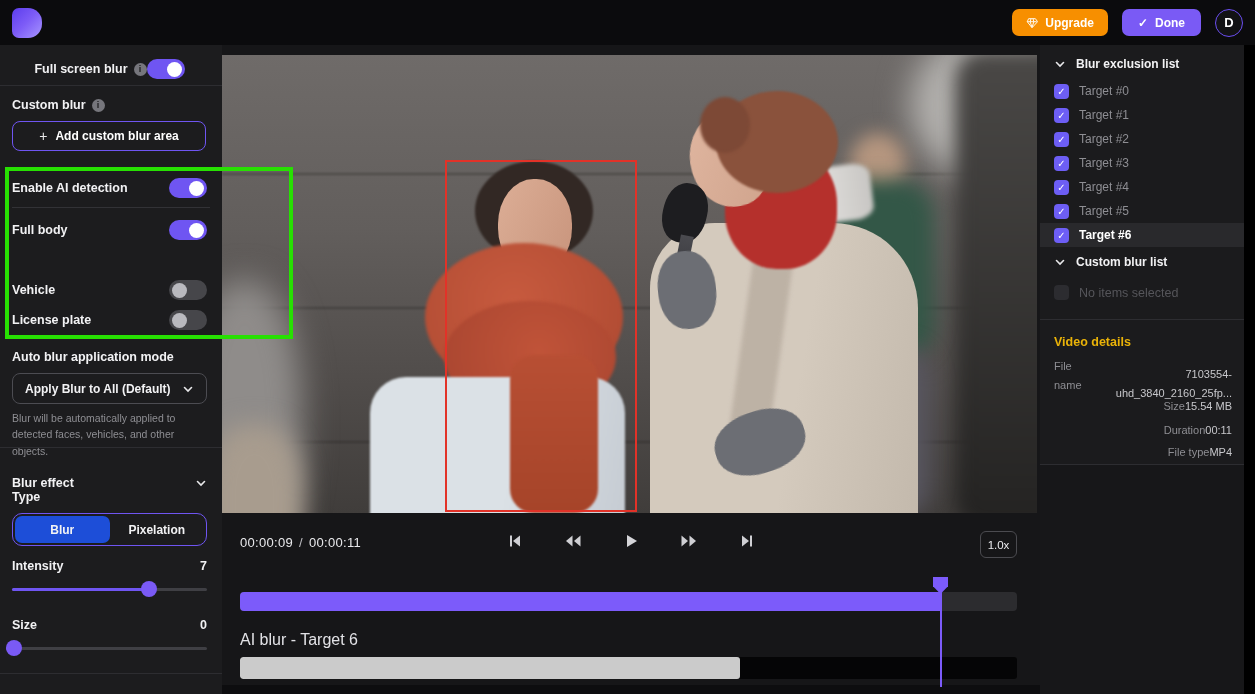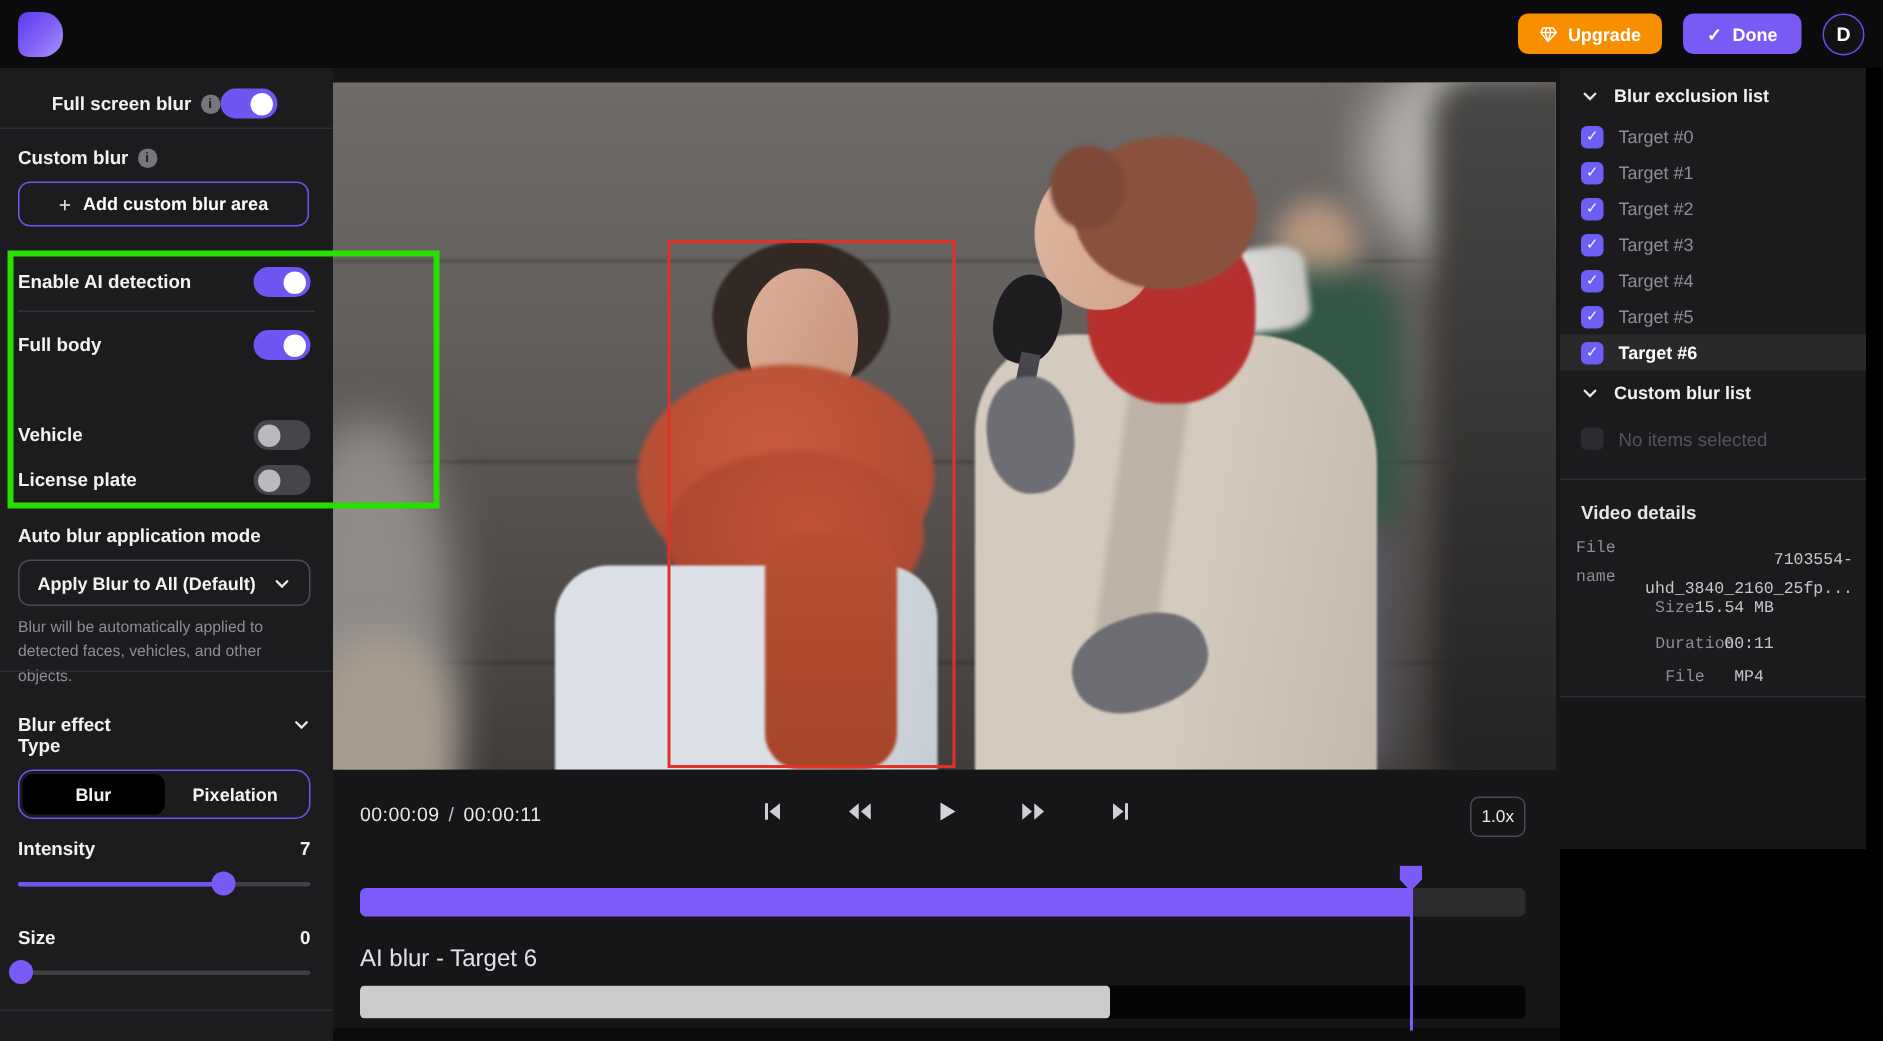--- a/index.html
+++ b/index.html
@@ -45,21 +45,21 @@
     border-radius:8px; display:flex; align-items:center; justify-content:space-between; padding:0 12px;
     color:#f2f2f4; font-size:12px; font-weight:bold; cursor:pointer; background:#1c1c1e; }
   .help-text { position:absolute; left:12px; right:13px; top:365px; color:#8e8e93; font-size:10.5px; line-height:1.55; }
 
   .chev { width:12px; height:12px; flex:none; }
 
   .segmented { position:absolute; left:12px; right:15px; top:468px; height:33px; border:1.5px solid #6f55f2;
     border-radius:10px; display:flex; padding:2px; background:#1c1c1e; }
   .seg-opt { flex:1; display:flex; align-items:center; justify-content:center; font-size:12px; font-weight:bold;
     color:#f2f2f4; border-radius:7px; cursor:pointer; }
-  .seg-opt.selected { background:#000000; }
+  .seg-opt.selected { background:#1d4ed8; }
 
   .slider { position:absolute; left:12px; right:15px; height:16px; }
   .slider .track { position:absolute; left:0; right:0; top:7px; height:3px; border-radius:2px; background:#3f3f44; }
   .slider .fill { position:absolute; left:0; top:7px; height:3px; border-radius:2px; background:#6f55f2; }
   .slider .thumb { position:absolute; top:0; width:16px; height:16px; border-radius:50%; background:#7a5af5; cursor:pointer; }
 
   .value-text { color:#f2f2f4; font-size:12.5px; font-weight:bold; }
 
   
   .annotation-box { position:absolute; left:5px; top:167px; width:288px; height:172px;
@@ -87,36 +87,36 @@
   .playhead-marker { position:absolute; left:711px; top:532px; width:15px; height:17px; background:#7c5bfa; z-index:30;
     clip-path:polygon(0 0,100% 0,100% 55%,50% 100%,0 55%); cursor:pointer; }
   .playhead-line { position:absolute; left:717.5px; top:546px; width:2px; height:96px; background:#7c5bfa; z-index:29; }
 
   .track-label { position:absolute; left:18px; top:586px; color:#e2e2e6; font-size:16px; }
   .blur-track { position:absolute; left:18px; top:612px; width:777px; height:22px; background:#050506; border-radius:3px; overflow:hidden; }
   .blur-track .active-seg { position:absolute; left:0; top:0; bottom:0; width:64.3%; background:#cbcbcb; border-radius:3px; }
   .bottom-strip { position:absolute; left:0; right:0; top:640px; bottom:0; background:#0d0d0f; }
 
   
-  .right-panel { position:absolute; left:1040px; top:45px; width:204px; height:521px; background:#1b1b1d; z-index:10; }
+  .right-panel { position:absolute; left:1040px; top:45px; width:204px; height:649px; background:#1b1b1d; z-index:10; }
   .rp-header { position:absolute; left:14px; display:flex; align-items:center; gap:10px;
     color:#f2f2f4; font-size:12px; font-weight:bold; cursor:pointer; }
   .target-row { position:absolute; left:0; right:0; height:24px; display:flex; align-items:center; gap:10px;
     padding-left:14px; cursor:pointer; }
   .target-row .t-label { color:#8e8e93; font-size:12px; }
   .target-row.selected { background:#29292c; }
   .target-row.selected .t-label { color:#fff; font-weight:bold; }
   .checkbox { width:15px; height:15px; border-radius:4px; background:#6d5ef5; color:#fff; font-size:10px;
     display:flex; align-items:center; justify-content:center; flex:none; cursor:pointer; }
   .checkbox.empty { background:#2c2c30; color:transparent; }
   .empty-row { position:absolute; left:14px; display:flex; align-items:center; gap:10px; }
   .empty-row .e-label { color:#55555a; font-size:12.5px; }
 
-  .vd-header { position:absolute; left:14px; color:#e5e5e5; font-size:12.5px; font-weight:bold; }
-  .vd-row { position:absolute; left:14px; right:12px; display:flex; justify-content:center; align-items:flex-start;font-family:Liberation Mono, monospace; }
+  .vd-header { position:absolute; left:14px; color:#eab308; font-size:12.5px; font-weight:bold; }
+  .vd-row { position:absolute; left:14px; right:12px; display:flex; justify-content:flex-end; align-items:flex-start; }
   .vd-label { color:#8e8e93; font-size:11px; line-height:1.7; flex:none; max-width:46px; }
   .vd-value { color:#c7c7cb; font-size:11px; text-align:right; line-height:1.7; padding-top:8px; }
   .vd-row.single .vd-value { padding-top:0; }
   .rp-bottom { position:absolute; left:0; right:0; top:419px; bottom:0; background:#171719; border-top:1px solid #2d2d31; }
 </style>
 </head>
 <body>
 
 <div class="topbar">
   <div class="logo"></div>

